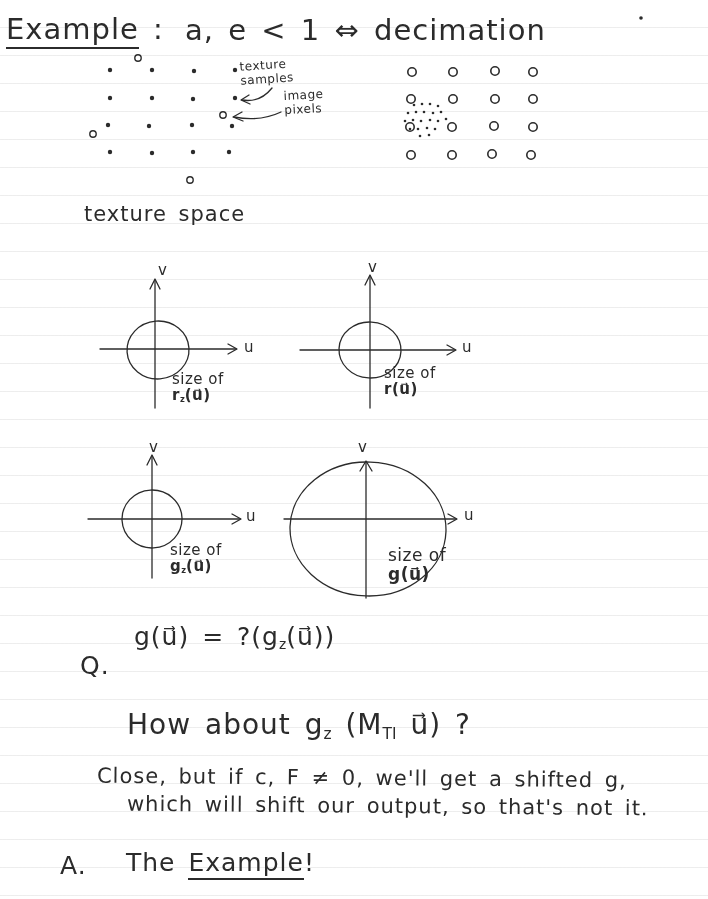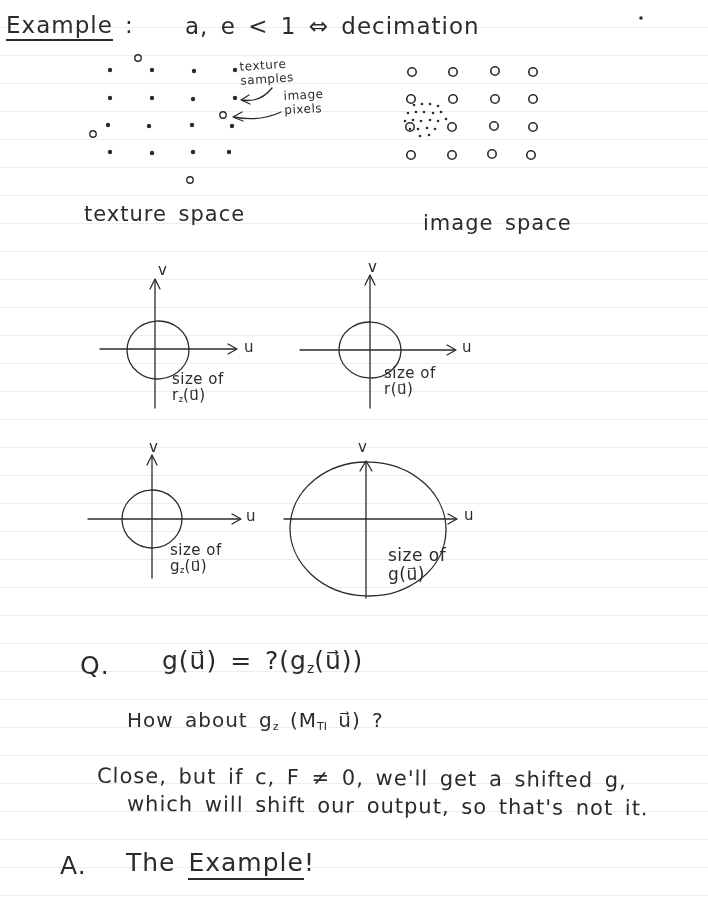--- a/index.html
+++ b/index.html
@@ -16,29 +16,29 @@
     color:#2b2b2b;
     overflow:hidden;
   }
   .hw{
     position:absolute;
     white-space:nowrap;
     letter-spacing:1px;
     word-spacing:4px;
     color:#2b2b2b;
   }
-  .t-title{font-size:23px;}
+  .t-title{font-size:29px;}
   .t-big{font-size:25px;}
   .t-med{font-size:21px;}
   .t-small{font-size:15px;}
   .t-tiny{font-size:12px;line-height:14px;letter-spacing:0.5px;word-spacing:1px;}
   .underline{border-bottom:2px solid #2b2b2b;padding-bottom:1px;}
   sub{font-size:0.55em;vertical-align:-0.3em;letter-spacing:0;}
   .caption{position:absolute;font-size:15px;letter-spacing:0.5px;line-height:16px;}
-  .caption .fx{font-weight:normal;}
+  .caption .fx{font-weight:bold;}
   .caption-large{font-size:17px;line-height:19px;}
   svg.draw{position:absolute;left:0;top:0;pointer-events:none;}
   svg .ink{stroke:#2b2b2b;fill:none;stroke-width:1.3;stroke-linecap:round;stroke-linejoin:round;}
 </style>
 </head>
 <body>
 
 <div class="page">
 
   <svg class="draw" width="708" height="899" viewBox="0 0 708 899">
@@ -154,21 +154,20 @@
   <div class="hw t-tiny" style="left:240px;top:58px;transform:rotate(-4deg);">
     <div>texture</div>
     <div>samples</div>
   </div>
   <div class="hw t-tiny" style="left:284px;top:88px;transform:rotate(-3deg);">
     <div>image</div>
     <div>pixels</div>
   </div>
 
   <div class="hw t-med" style="left:84px;top:202px;">texture space</div>
-  <div class="hw t-med" style="left:423px;top:211px;">image space</div>
 
   <span class="hw t-small" style="left:244px;top:338px;">u</span>
   <span class="hw t-small" style="left:158px;top:261px;">v</span>
   <span class="hw t-small" style="left:462px;top:338px;">u</span>
   <span class="hw t-small" style="left:368px;top:258px;">v</span>
   <span class="hw t-small" style="left:246px;top:507px;">u</span>
   <span class="hw t-small" style="left:149px;top:438px;">v</span>
   <span class="hw t-small" style="left:464px;top:506px;">u</span>
   <span class="hw t-small" style="left:358px;top:438px;">v</span>
 
@@ -183,24 +182,24 @@
   <div class="caption" style="left:170px;top:542px;">
     <div>size of</div>
     <div class="fx"><span>g</span><sub>z</sub><span>(u⃗)</span></div>
   </div>
   <div class="caption caption-large" style="left:388px;top:546px;">
     <div>size of</div>
     <div class="fx"><span>g</span><sub></sub><span>(u⃗)</span></div>
   </div>
 
   <div class="hw t-big" style="left:80px;top:651px;">Q.</div>
-  <div class="hw t-big" style="left:134px;top:646px;margin-left:28px;">
+  <div class="hw t-big" style="left:134px;top:622px;">
     <span>g(u⃗) = ?(g</span><sub>z</sub><span>(u⃗))</span>
   </div>
-  <div class="hw t-big" style="left:127px;top:708px;font-size:20px;">
+  <div class="hw t-big" style="left:127px;top:708px;font-size:28px;">
     <span>How about g</span><sub>z</sub><span> (M</span><sub>TI</sub><span> u⃗) ?</span>
   </div>
   <div class="hw t-med" style="left:97px;top:766px;transform:rotate(0.5deg);">Close, but if c, F ≠ 0, we'll get a shifted g,</div>
   <div class="hw t-med" style="left:127px;top:794px;transform:rotate(0.5deg);">which will shift our output, so that's not it.</div>
 
   <div class="hw t-big" style="left:60px;top:851px;">A.</div>
   <div class="hw t-big" style="left:126px;top:848px;">
     <span>The</span>
     <span class="underline">Example</span><span>!</span>
   </div>

